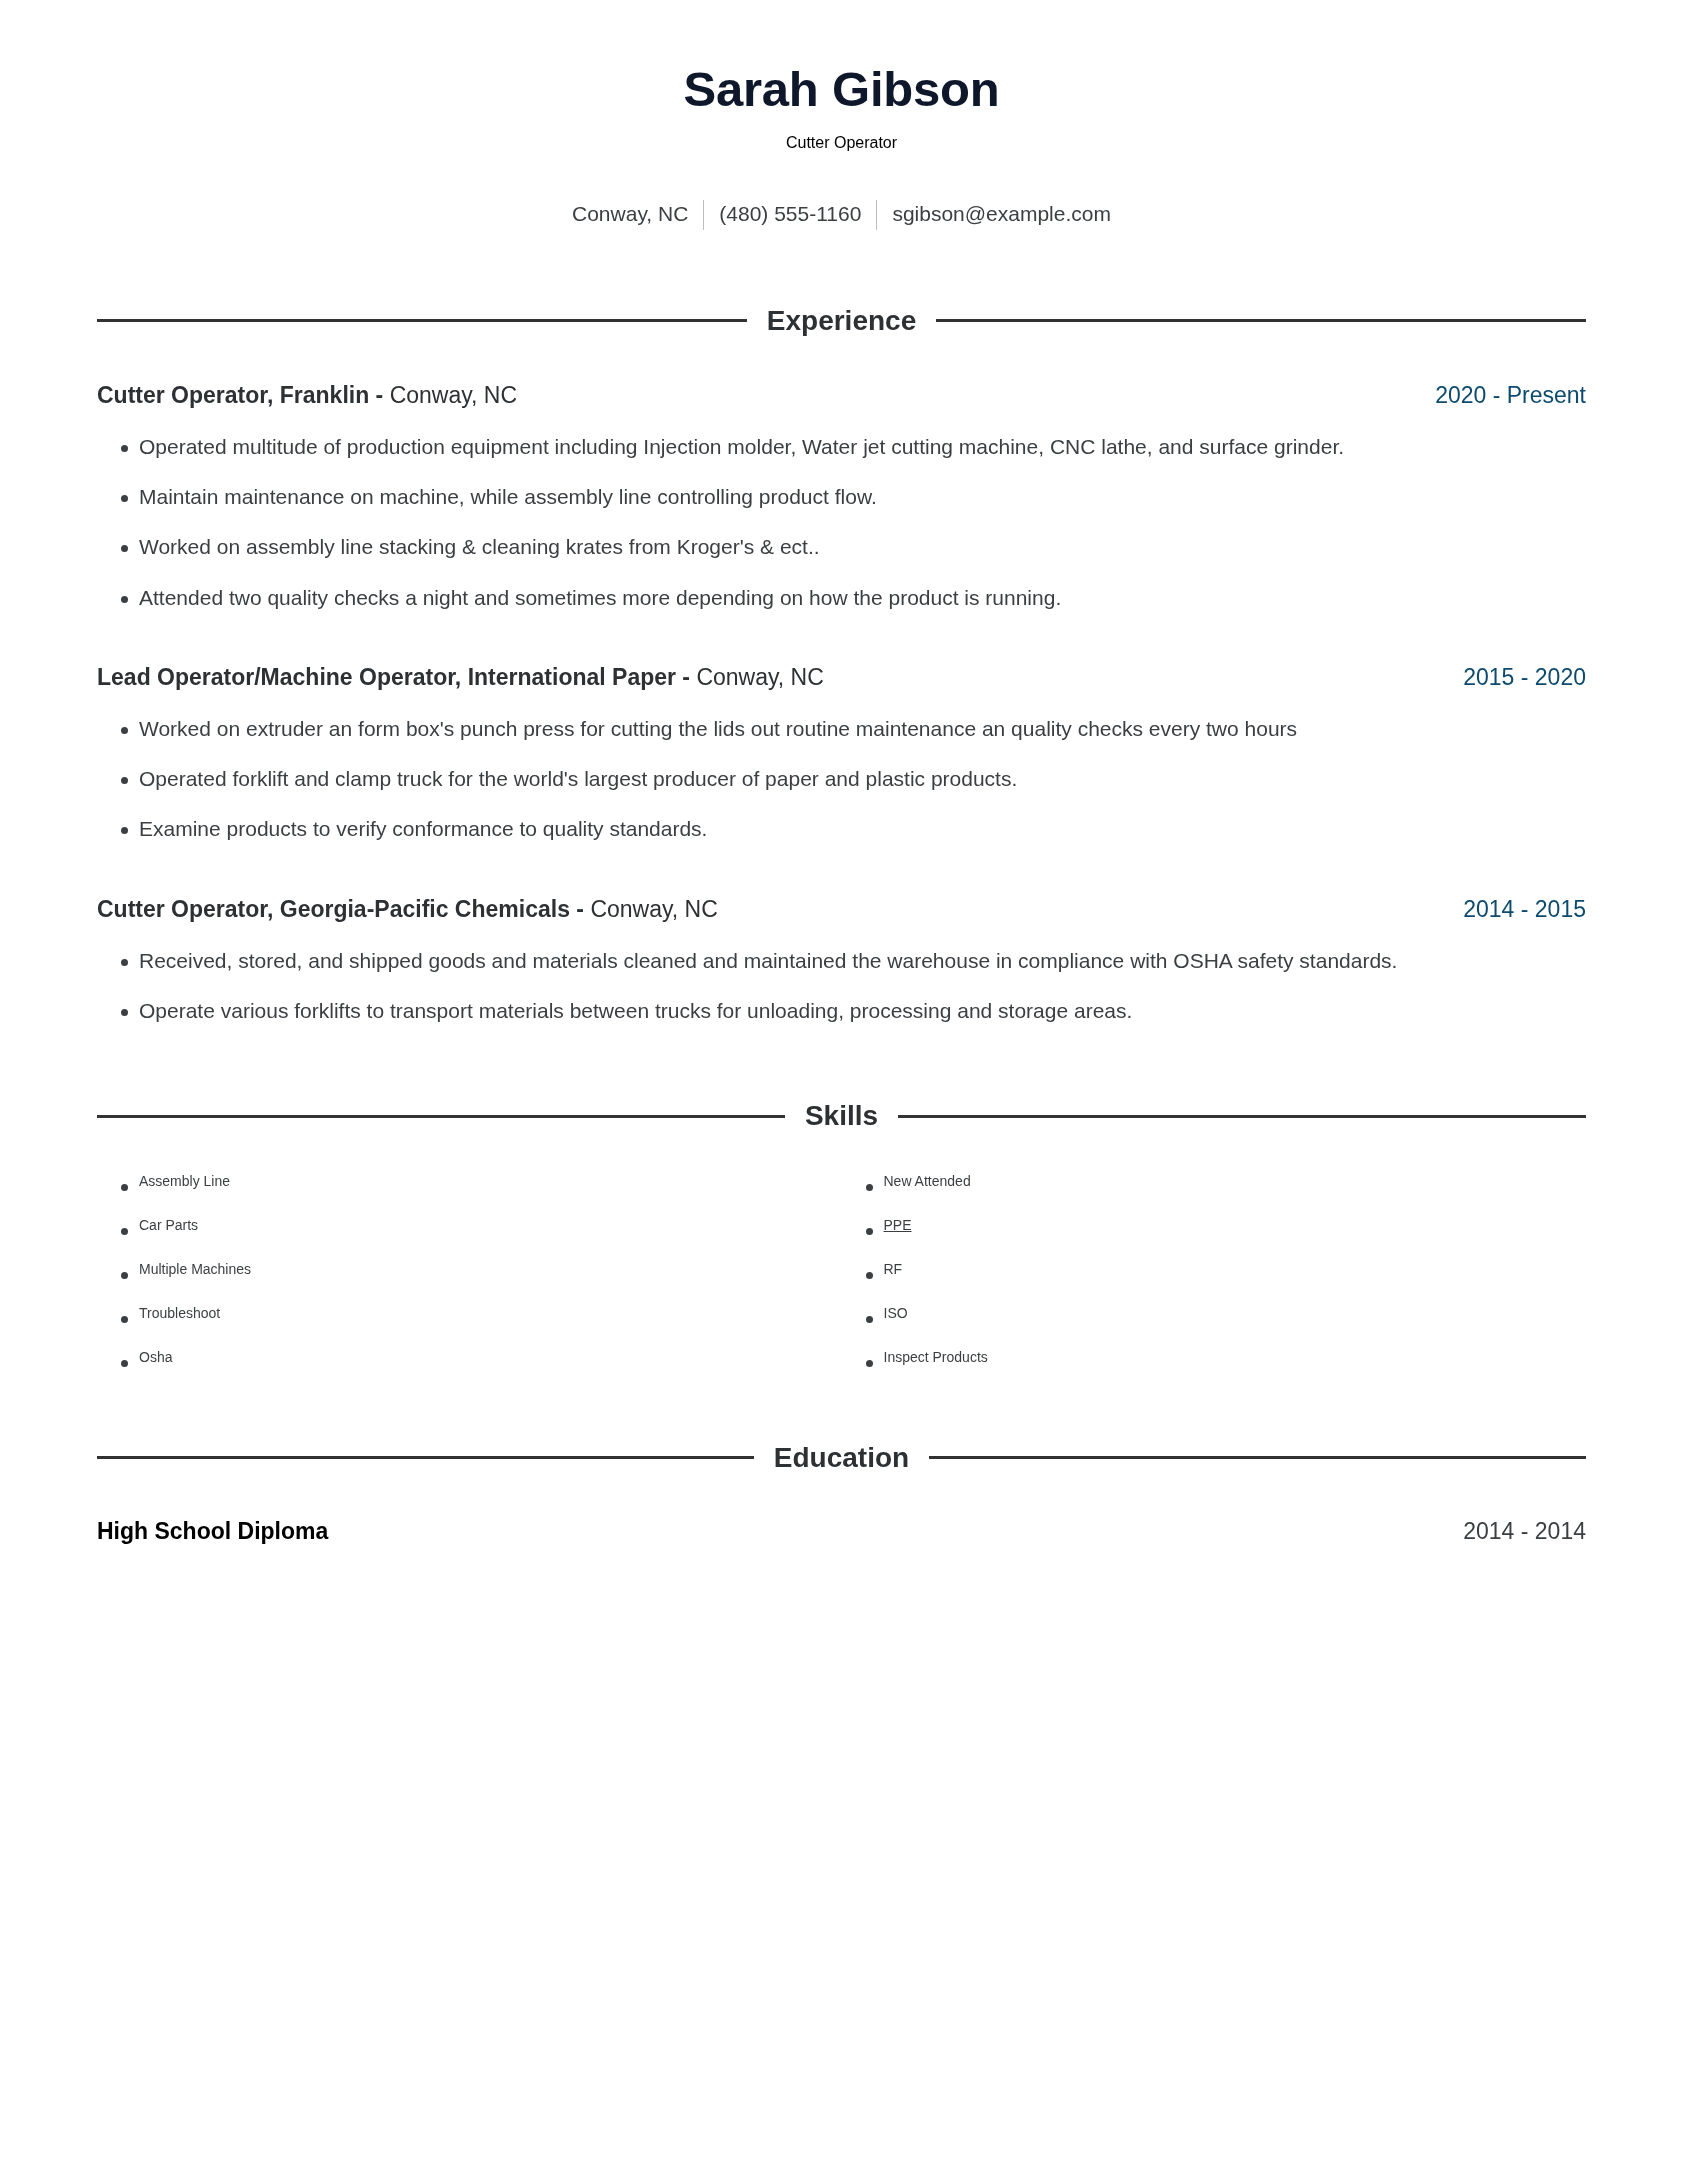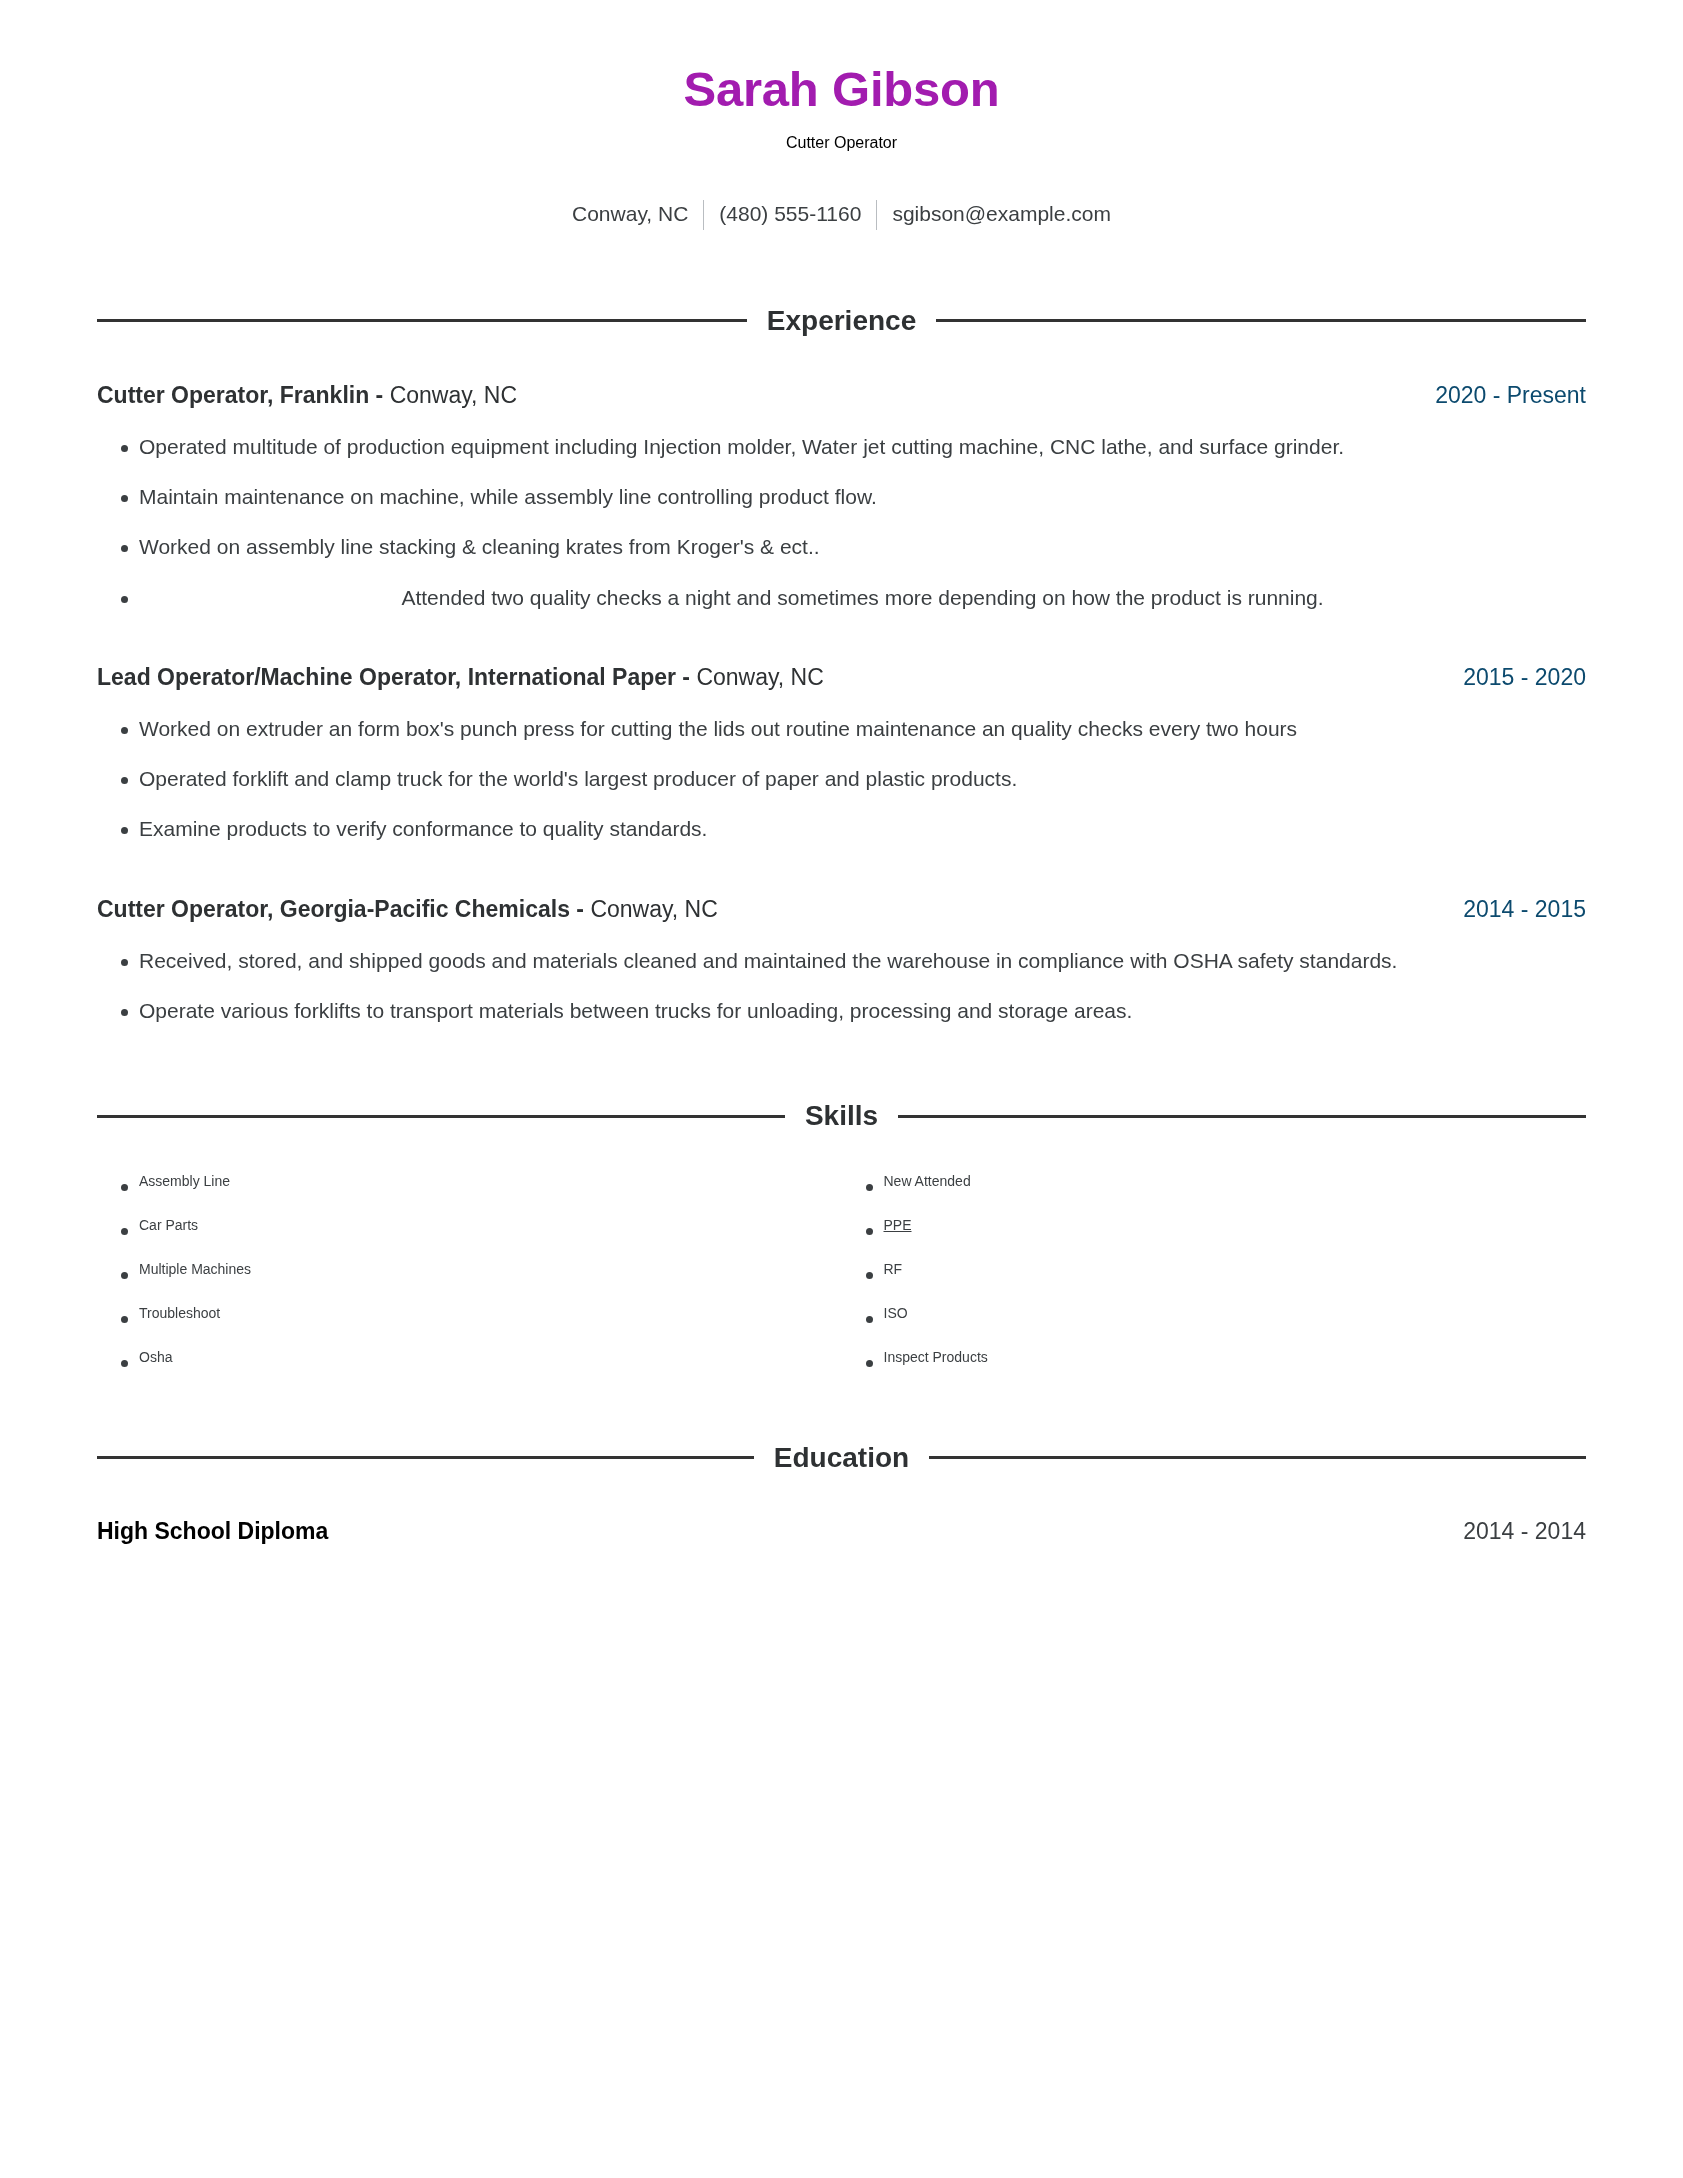--- a/index.html
+++ b/index.html
@@ -23,21 +23,21 @@
   }
 
   
   .header {
     text-align: center;
     padding-top: 61px;
   }
   .full-name {
     font-size: 49px;
     font-weight: bold;
-    color: #a21caf;
+    color: #0f172a;
     letter-spacing: -0.2px;
     line-height: 1.18;
     margin: 0;
   }
   .job-title {
     font-size: 16px;
     font-weight: normal;
     color: #000000;
     margin-top: 14px;
     line-height: 1.3;
@@ -192,21 +192,21 @@
     <div id="experience-list">
         <div class="exp-block" style="margin-top: 46px;">
           <div class="entry-head">
             <div class="entry-title"><span class="strong">Cutter Operator, Franklin - </span><span class="light">Conway, NC</span></div>
             <div class="entry-date">2020 - Present</div>
           </div>
           <ul class="bullets" style="margin-top: 22px;">
             <li style="margin-top: 0px;">Operated multitude of production equipment including Injection molder, Water jet cutting machine, CNC lathe, and surface grinder.</li>
             <li style="margin-top: 22px;">Maintain maintenance on machine, while assembly line controlling product flow.</li>
             <li style="margin-top: 22px;">Worked on assembly line stacking &amp; cleaning krates from Kroger's &amp; ect..</li>
-            <li style="margin-top: 22px; text-align: center;">Attended two quality checks a night and sometimes more depending on how the product is running.</li>
+            <li style="margin-top: 22px;">Attended two quality checks a night and sometimes more depending on how the product is running.</li>
           </ul>
         </div>
         <div class="exp-block" style="margin-top: 51px;">
           <div class="entry-head">
             <div class="entry-title"><span class="strong">Lead Operator/Machine Operator, International Paper - </span><span class="light">Conway, NC</span></div>
             <div class="entry-date">2015 - 2020</div>
           </div>
           <ul class="bullets" style="margin-top: 22px;">
             <li style="margin-top: 0px;">Worked on extruder an form box's punch press for cutting the lids out routine maintenance an quality checks every two hours</li>
             <li style="margin-top: 22px;">Operated forklift and clamp truck for the world's largest producer of paper and plastic products.</li>

